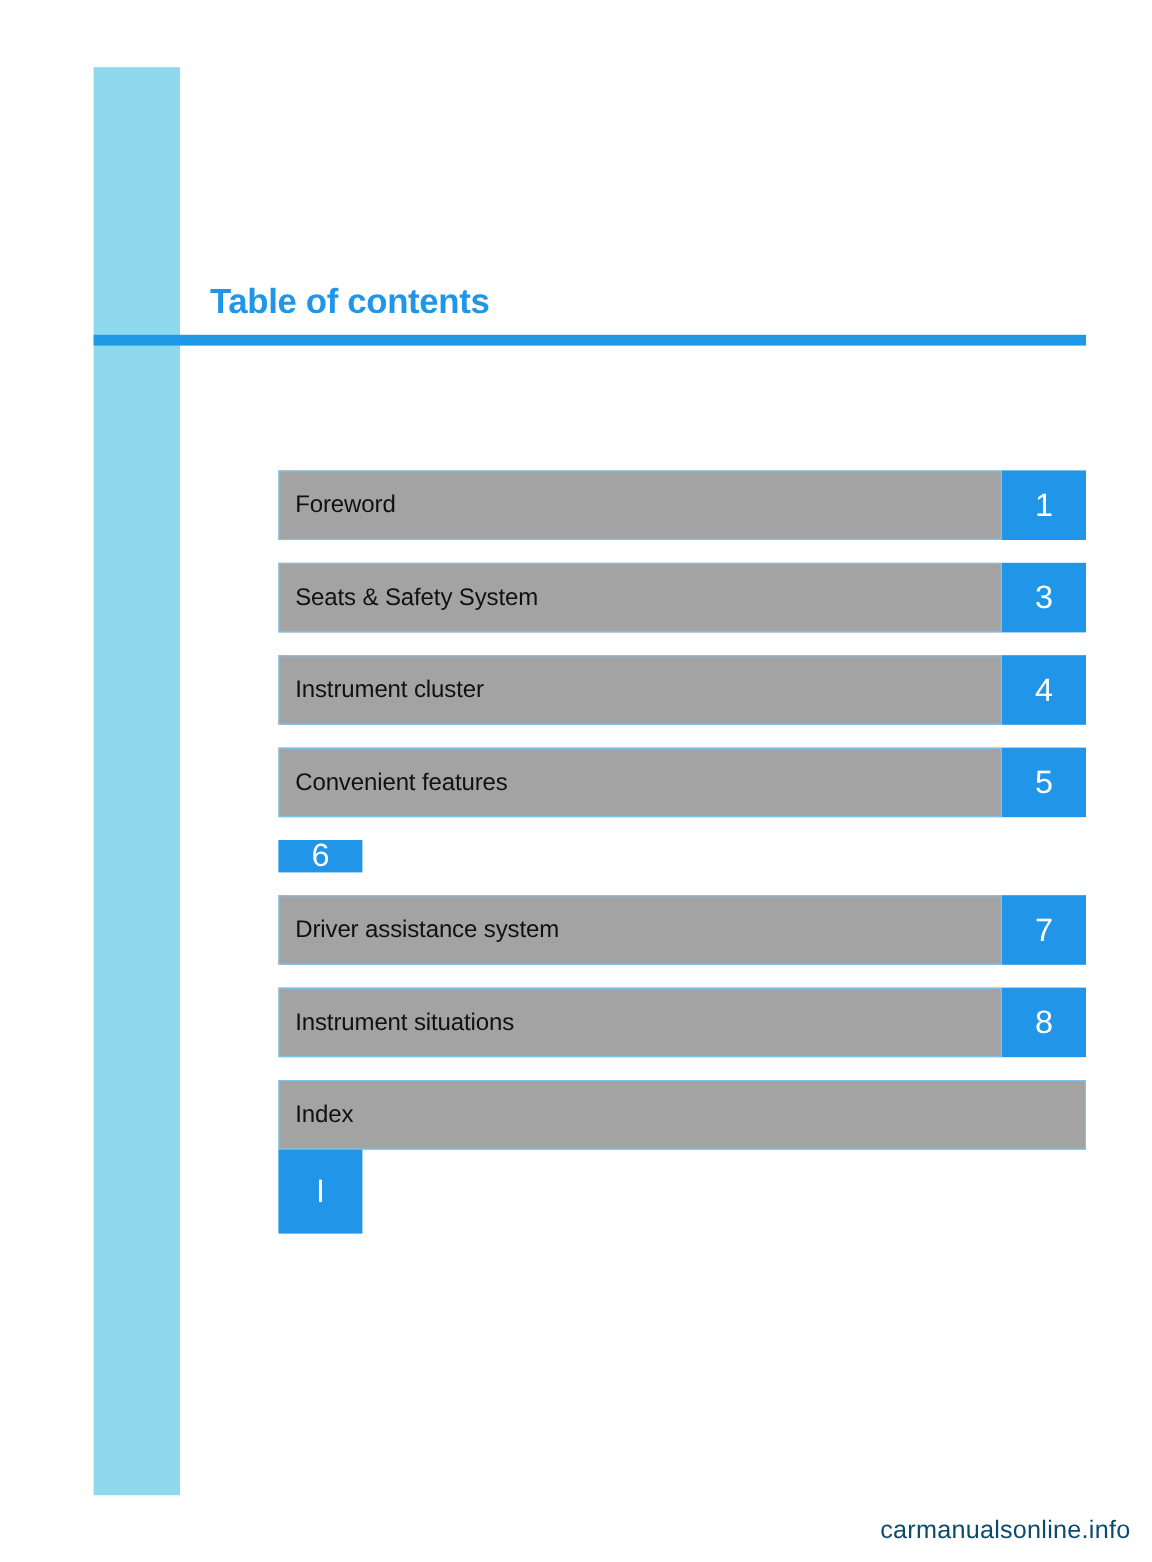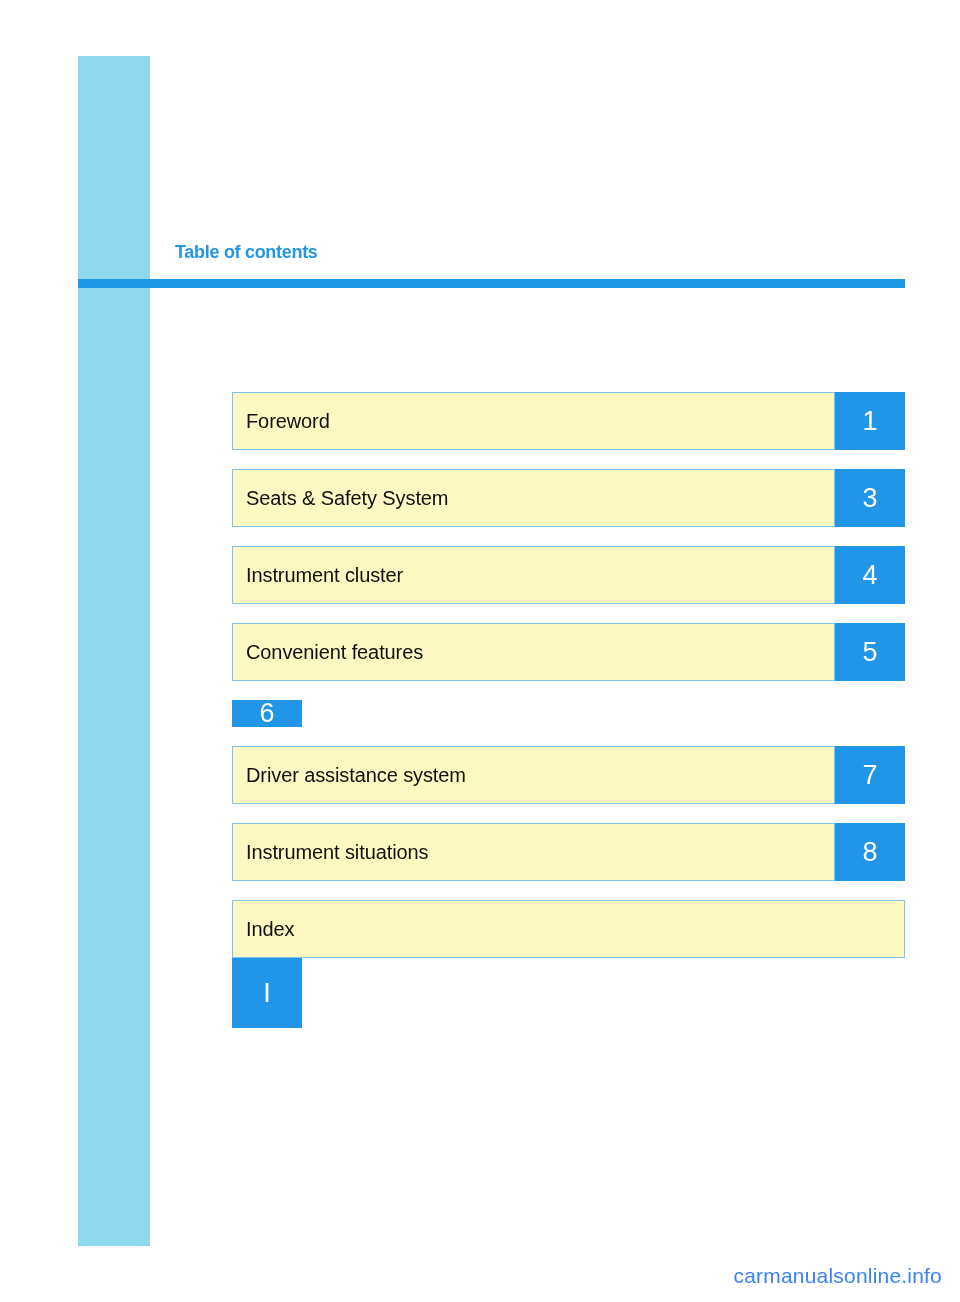--- a/index.html
+++ b/index.html
@@ -29,21 +29,21 @@
     width: 72px;
     height: 1190px;
     background: #8fd9ef;
   }
 
   
   .page-title {
     position: absolute;
     left: 175px;
     top: 234px;
-    font-size: 18px;
+    font-size: 29px;
     font-weight: bold;
     letter-spacing: -0.3px;
     color: #2196e8;
     line-height: 36px;
     white-space: nowrap;
   }
 
   
   .title-rule {
     position: absolute;
@@ -67,21 +67,21 @@
     align-items: stretch;
     width: 673px;
     margin-bottom: 19px;
   }
   .toc-row:last-child { margin-bottom: 0; flex-direction: column; }
 
   .toc-label-box {
     flex: 1 1 auto;
     box-sizing: border-box;
     border: 1px solid #7cc3ef;
-    background: #fef9c3;
+    background: #a3a3a3;
     display: flex;
     align-items: center;
     min-height: 58px;
     padding: 6px 12px 6px 13px;
   }
 
   .toc-row.two-line .toc-label-box {
     min-height: 62px;
     align-items: center;
   }
@@ -106,21 +106,21 @@
     font-weight: normal;
     letter-spacing: 0;
   }
 
   
   .watermark {
     position: absolute;
     right: 18px;
     bottom: 14px;
     font-size: 21px;
-    color: #3b82f6;
+    color: #0c4a6e;
     letter-spacing: 0.2px;
     white-space: nowrap;
   }
 </style>
 </head>
 <body>
 
 <div class="page">
 
   <div class="side-bar"></div>

